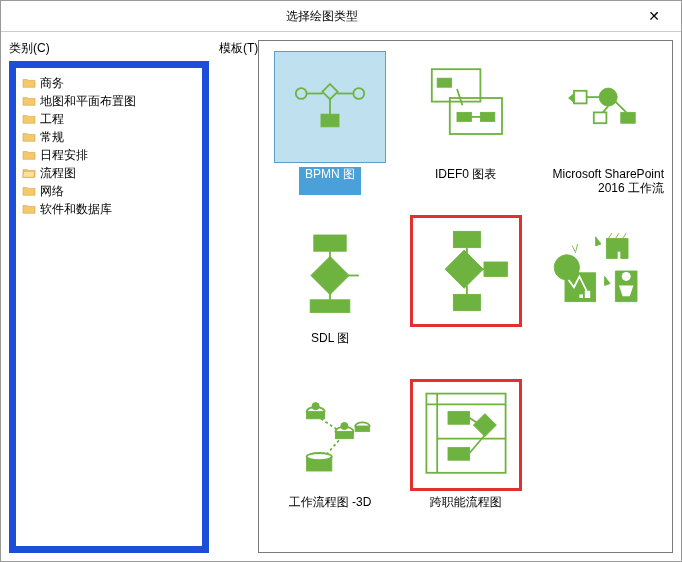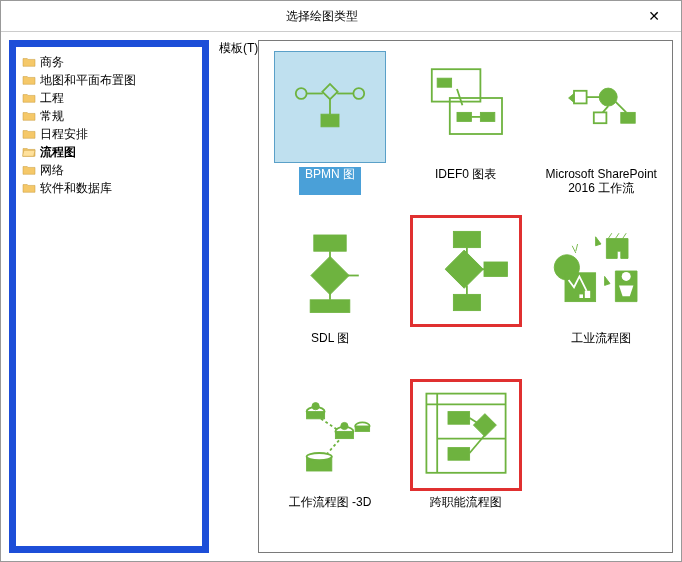--- a/index.html
+++ b/index.html
@@ -5,48 +5,49 @@
   html,body{margin:0;padding:0;font-family:"Microsoft YaHei","Segoe UI",sans-serif;font-size:12px;color:#000;}
   .window{width:682px;height:562px;border:1px solid #999;box-sizing:border-box;display:flex;flex-direction:column;background:#fff;}
   .titlebar{display:flex;align-items:center;height:30px;border-bottom:1px solid #ccc;padding:0 8px;text-align:center;}
   .titlebar .title{flex:1;}
   .closebtn{width:38px;height:28px;display:flex;align-items:center;justify-content:center;font-size:14px;cursor:default;}
   .body{flex:1;display:flex;padding:8px;box-sizing:border-box;}
   .left{width:200px;display:flex;flex-direction:column;}
   .section-label{margin-bottom:4px;}
   .catlist{flex:1;border:7px solid #1d4ed8;box-sizing:border-box;padding:6px 4px;overflow:auto;}
   .cat-item{display:flex;align-items:center;height:18px;padding:0 2px;}
-  .cat-item.selected .cat-label{font-weight:bold;}
+  .cat-item.selected .cat-label{font-weight:normal;}
   .folder-icon{width:14px;height:12px;margin-right:4px;}
   .right{flex:1;display:flex;flex-direction:row;margin-left:10px;}
   .tmpl-area{flex:1;border:1px solid #7a7a7a;box-sizing:border-box;padding:10px 8px;overflow:auto;}
   .grid{display:grid;grid-template-columns:repeat(3,1fr);gap:20px 10px;}
   .tmpl{display:flex;flex-direction:column;align-items:center;text-align:center;}
   .thumb{width:112px;height:112px;box-sizing:border-box;border:1px solid transparent;display:flex;align-items:center;justify-content:center;}
   .thumb.sel{background:#bfe0ef;border:1px solid #5aa0c8;}
   .thumb.hl{border:3px solid #e03030;}
-  .tlabel{margin-top:4px;min-height:28px;line-height:14px;}
+  .tlabel{margin-top:4px;min-height:28px;line-height:14px;text-align:right;}
   .tlabel.sel{background:#4aa0d8;color:#fff;padding:0 6px;}
   
   .g{fill:#6eb33f;stroke:#6eb33f;}
   .gs{fill:none;stroke:#6eb33f;stroke-width:2;}
   .gw{fill:#fff;stroke:#6eb33f;stroke-width:2;}
 </style>
 </head>
 <body>
 
 <div class="window">
   <div class="titlebar">
     <div class="title">选择绘图类型</div>
     <div class="closebtn">
       <span>✕</span>
     </div>
   </div>
   <div class="body">
     <div class="left">
+      <div class="section-label">类别(C)</div>
       <div class="catlist" id="catlist">
           <div class="cat-item">
             <svg class="folder-icon" viewBox="0 0 16 14">
     <path fill="#f5c869" stroke="#c89a3a" stroke-width="0.6" d="M1 3 h5 l1 1 h8 v8 h-14 z"></path>
 
   </svg>
             <span class="cat-label">商务</span>
           </div>
           <div class="cat-item">
             <svg class="folder-icon" viewBox="0 0 16 14">
@@ -181,21 +182,20 @@
       <rect x="10" y="52" width="34" height="32" class="g"></rect>
       <path d="M14 60 l6 8 l6 -12 l8 16" stroke="#fff" fill="none" stroke-width="2"></path>
       <rect x="32" y="72" width="6" height="8" fill="#fff"></rect>
                   <rect x="26" y="76" width="4" height="4" fill="#fff"></rect>
       <polygon class="g" points="54,56 60,64 54,66"></polygon>
       <path class="g" d="M66 50 h24 v34 h-24 z"></path>
       <circle cx="78" cy="56" r="5" fill="#fff"></circle>
                   <path d="M70 66 h16 l-4 12 h-8 z" fill="#fff"></path>
                 </svg>
               </div>
-              <div class="tlabel">工业流程图</div>
             </div>
             <div class="tmpl">
               <div class="thumb">
                 <svg width="96" height="90" viewBox="0 0 100 100">
       <ellipse cx="34" cy="24" rx="10" ry="5" class="gw"></ellipse>
                   <rect x="24" y="24" width="20" height="8" class="g"></rect>
       <circle cx="34" cy="18" r="4" class="g"></circle>
       <line x1="40" y1="32" x2="58" y2="44" class="gs" stroke-dasharray="3 3"></line>
       <ellipse cx="66" cy="46" rx="10" ry="5" class="gw"></ellipse>
                   <rect x="56" y="46" width="20" height="8" class="g"></rect>

